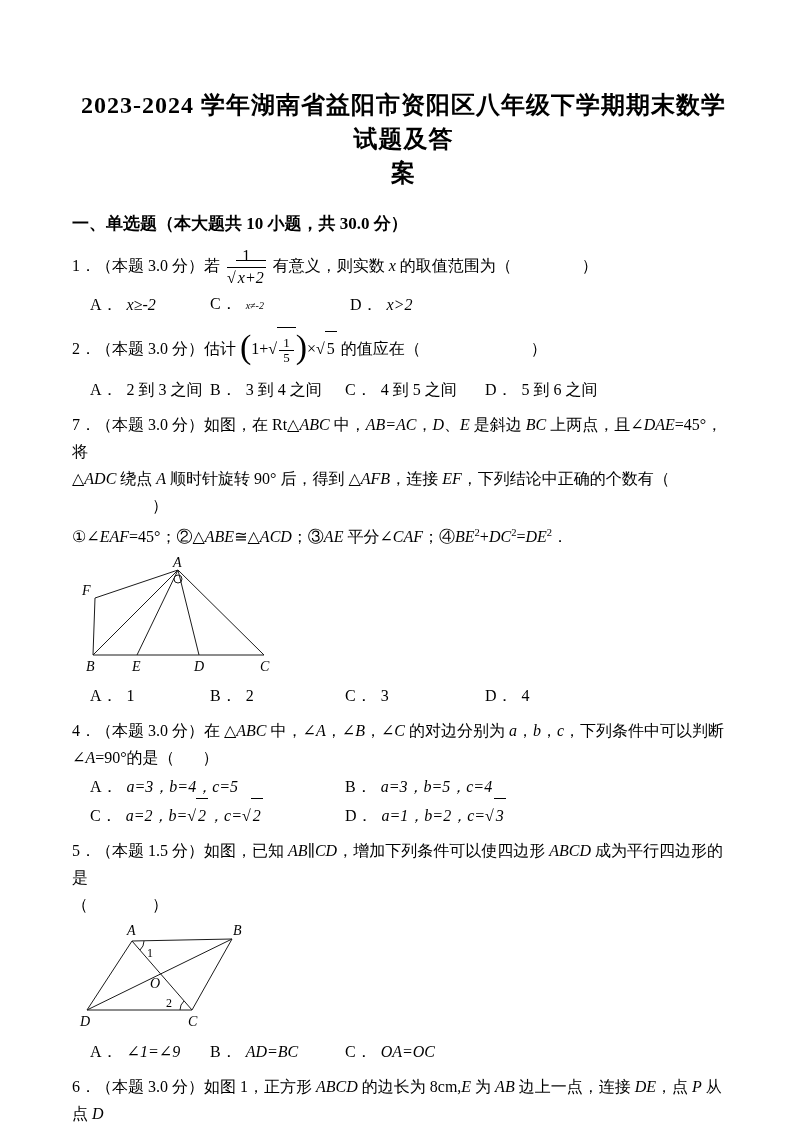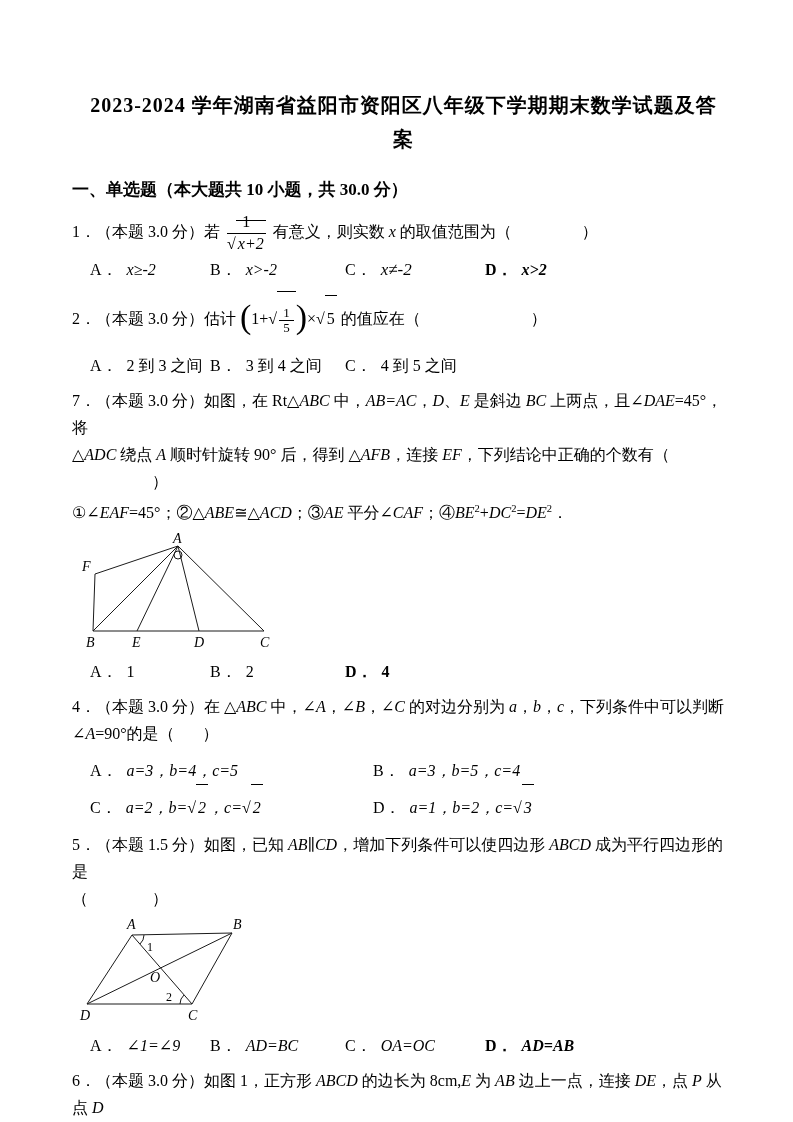--- a/index.html
+++ b/index.html
@@ -3,46 +3,46 @@
 <meta charset="utf-8">
 <style>
   html,body{margin:0;padding:0;background:#e8e8e8;}
   .page{
     width:793px;height:1122px;background:#ffffff;color:#000;
     position:relative;margin:0 auto;overflow:hidden;
     font-family:"Liberation Serif","DejaVu Serif",serif;
     font-size:16px;
   }
   .content{padding:88px 58px 0 72px;}
-  .title{font-weight:bold;font-size:20px;line-height:34px;text-align:center;letter-spacing:1px;}
+  .title{font-weight:bold;font-size:24px;line-height:34px;text-align:center;letter-spacing:1px;}
   .title span{display:block;}
   .section{font-weight:bold;font-size:17px;margin-top:22px;line-height:24px;}
   .q{margin-top:8px;}
   .stem{line-height:27px;}
   .stem.tall{line-height:44px;}
   .t{font-style:normal;}
   .m{font-style:italic;font-family:"Liberation Serif","DejaVu Serif",serif;}
   .supn{vertical-align:super;font-size:66%;}
-  .small{font-size:17px;}
+  .small{font-size:10px;}
   .gap{display:inline-block;}
   .g70{width:70px;} .g110{width:110px;} .g80{width:80px;} .g28{width:28px;} .g64{width:64px;}
   
   .frac{display:inline-block;text-align:center;vertical-align:middle;line-height:1.15;margin:0 3px;}
   .frac .fn{display:block;border-bottom:1px solid #000;padding:0 8px 1px;}
   .frac .fd{display:block;padding-top:1px;}
   .rt{font-style:normal;}
-  .ov{border-top:1px solid #000;padding:14px 2px;}
+  .ov{border-top:1px solid #000;padding:8px 2px;}
   .sfrac{display:inline-block;text-align:center;vertical-align:middle;font-size:13px;line-height:1.1;}
   .sfrac .fn2{display:block;border-bottom:1px solid #000;padding:0 4px;}
   .sfrac .fd2{display:block;}
   .bigp{font-size:34px;line-height:0;vertical-align:-4px;font-style:normal;}
   
   .optrow{display:flex;padding-left:18px;line-height:26px;margin:3px 0 6px;align-items:center;}
-  .optrow .c1{width:120px;} .optrow .c2{width:135px;} .optrow .c3{width:140px;} .optrow .c4{flex:1;font-weight:bold;}
-  .optrow2{display:flex;padding-left:18px;line-height:27px;margin:10px 0;gap:28px;}
+  .optrow .c1{width:120px;} .optrow .c2{width:135px;} .optrow .c3{width:140px;} .optrow .c4{flex:1;}
+  .optrow2{display:flex;padding-left:18px;line-height:27px;margin:2px 0;}
   .optrow2 .cw{width:255px;} .optrow2 .cr{flex:1;}
   .olab{margin-right:9px;font-style:normal;}
   .fig{margin:6px 0 2px 0;}
   svg text{font-family:"Liberation Serif","DejaVu Serif",serif;font-style:italic;font-size:14px;fill:#000;}
   svg .ang{font-size:12px;font-style:normal;}
   svg line, svg path, svg circle{stroke:#1b1b1b;stroke-width:1;fill:none;}
 </style>
 </head>
 <body>
 
@@ -60,36 +60,36 @@
       <div class="stem tall">
         <span class="t">1．（本题 3.0 分）若</span>
         <span class="frac">
           <span class="fn t">1</span>
           <span class="fd"><span class="rt">√</span><span class="ov m">x+2</span></span>
         </span>
         <span class="t">有意义，则实数 </span><span class="m">x</span><span class="t"> 的取值范围为（</span><span class="gap g70"></span><span class="t">）</span>
       </div>
       <div class="optrow">
         <span class="c1"><span class="olab">A．</span><span class="m">x≥-2</span></span>
-        <span class="c2"><span class="olab">B．</span><span class="m">x&gt;-2</span></span>
         <span class="c3"><span class="olab">C．</span><span class="m small">x≠-2</span></span>
         <span class="c4"><span class="olab">D．</span><span class="m">x&gt;2</span></span>
       </div>
     </div>
 
     <div class="q">
       <div class="stem tall">
         <span class="t">2．（本题 3.0 分）估计 </span>
         <span class="bigp">(</span><span class="t">1+</span><span class="rt">√</span><span class="sfrac ov"><span class="fn2 t">1</span><span class="fd2 t">5</span></span><span class="bigp">)</span><span class="t">×</span><span class="rt">√</span><span class="ov t">5</span>
         <span class="t"> 的值应在（</span><span class="gap g110"></span><span class="t">）</span>
       </div>
       <div class="optrow">
         <span class="c1"><span class="olab">A．</span><span class="t">2 到 3 之间</span></span>
         <span class="c2"><span class="olab">B．</span><span class="t">3 到 4 之间</span></span>
         <span class="c3"><span class="olab">C．</span><span class="t">4 到 5 之间</span></span>
+        <span class="c4"><span class="olab">D．</span><span class="t">5 到 6 之间</span></span>
       </div>
     </div>
 
     <div class="q">
       <div class="stem">
         <span class="t">7．（本题 3.0 分）如图，在 Rt△</span><span class="m">ABC</span><span class="t"> 中，</span><span class="m">AB=AC</span><span class="t">，</span><span class="m">D</span><span class="t">、</span><span class="m">E</span><span class="t"> 是斜边 </span><span class="m">BC</span><span class="t"> 上两点，且∠</span><span class="m">DAE</span><span class="t">=45°，将</span>
       </div>
       <div class="stem">
         <span class="t">△</span><span class="m">ADC</span><span class="t"> 绕点 </span><span class="m">A</span><span class="t"> 顺时针旋转 90° 后，得到 △</span><span class="m">AFB</span><span class="t">，连接 </span><span class="m">EF</span><span class="t">，下列结论中正确的个数有（</span><span class="gap g80"></span><span class="t">）</span>
       </div>
@@ -110,20 +110,21 @@
           <text x="10" y="39">F</text>
           <text x="14" y="115">B</text>
           <text x="60" y="115">E</text>
           <text x="122" y="115">D</text>
           <text x="188" y="115">C</text>
         </svg>
       </div>
       <div class="optrow">
         <span class="c1"><span class="olab">A．</span><span class="t">1</span></span>
         <span class="c2"><span class="olab">B．</span><span class="t">2</span></span>
+        <span class="c3"><span class="olab">C．</span><span class="t">3</span></span>
         <span class="c4"><span class="olab">D．</span><span class="t">4</span></span>
       </div>
     </div>
 
     <div class="q">
       <div class="stem">
         <span class="t">4．（本题 3.0 分）在 △</span><span class="m">ABC</span><span class="t"> 中，∠</span><span class="m">A</span><span class="t">，∠</span><span class="m">B</span><span class="t">，∠</span><span class="m">C</span><span class="t"> 的对边分别为 </span><span class="m">a</span><span class="t">，</span><span class="m">b</span><span class="t">，</span><span class="m">c</span><span class="t">，下列条件中可以判断</span>
       </div>
       <div class="stem">
         <span class="t">∠</span><span class="m">A</span><span class="t">=90°的是（</span><span class="gap g28"></span><span class="t">）</span>
@@ -161,21 +162,20 @@
           <text x="8" y="102">D</text>
           <text x="78" y="64">O</text>
           <text class="ang" x="75" y="33">1</text>
           <text class="ang" x="94" y="83">2</text>
         </svg>
       </div>
       <div class="optrow">
         <span class="c1"><span class="olab">A．</span><span class="m">∠1=∠9</span></span>
         <span class="c2"><span class="olab">B．</span><span class="m">AD=BC</span></span>
         <span class="c3"><span class="olab">C．</span><span class="m">OA=OC</span></span>
-        <span class="c4"><span class="olab">D．</span><span class="m">AD=AB</span></span>
       </div>
     </div>
 
     <div class="q">
       <div class="stem">
         <span class="t">6．（本题 3.0 分）如图 1，正方形 </span><span class="m">ABCD</span><span class="t"> 的边长为 8cm,</span><span class="m">E</span><span class="t"> 为 </span><span class="m">AB</span><span class="t"> 边上一点，连接 </span><span class="m">DE</span><span class="t">，点 </span><span class="m">P</span><span class="t"> 从点 </span><span class="m">D</span>
       </div>
       <div class="stem">
         
       </div>

